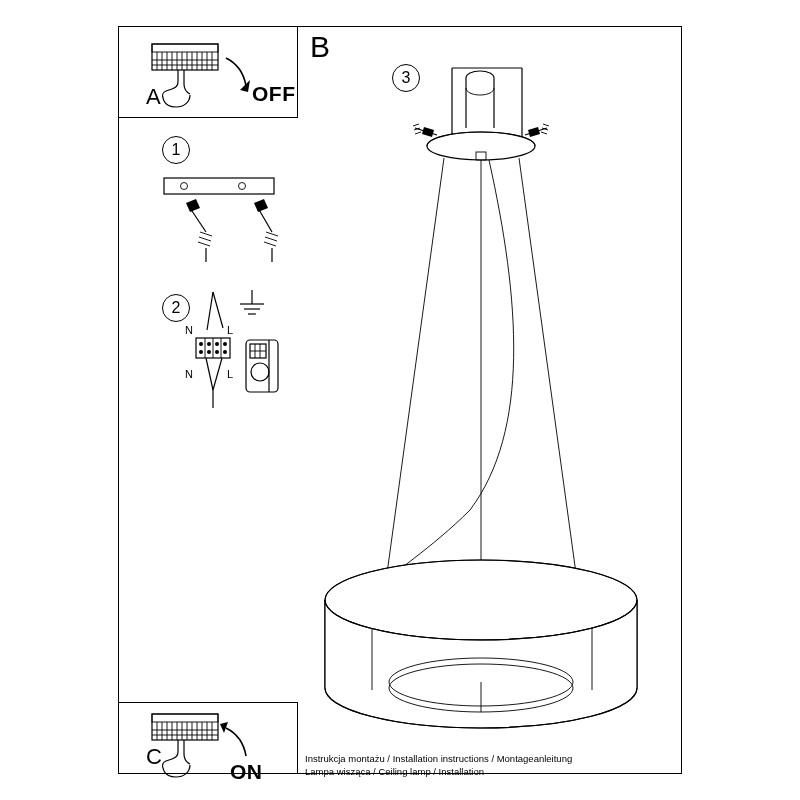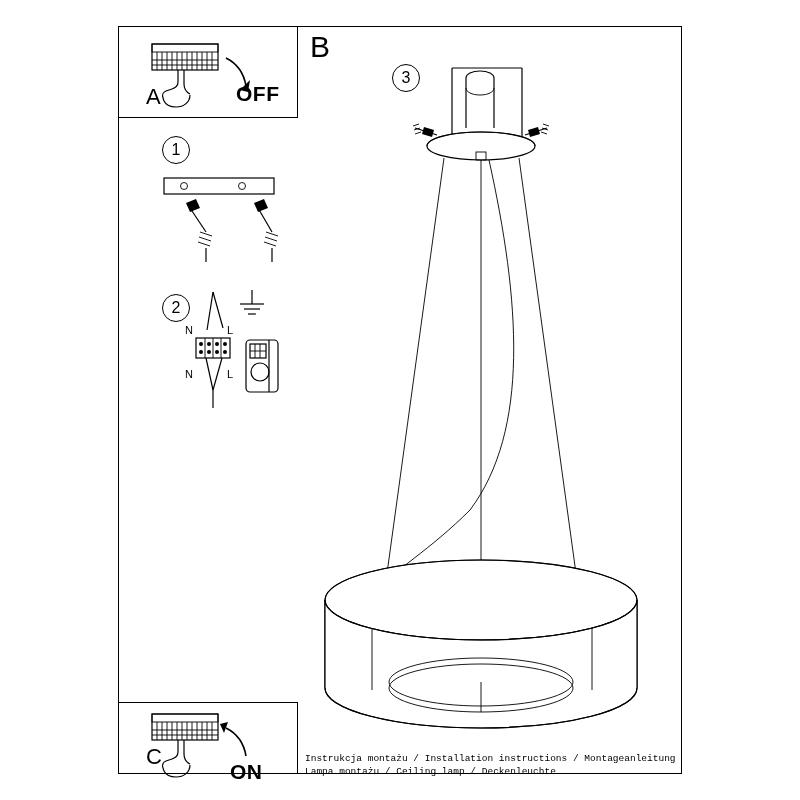--- a/index.html
+++ b/index.html
@@ -53,21 +53,21 @@
   .letter-b { left: 310px; top: 30px; font-size: 30px; }
   .letter-a { left: 146px; top: 84px; font-size: 22px; }
   .letter-c { left: 146px; top: 744px; font-size: 22px; }
   .onoff {
     position: absolute;
     font-size: 21px;
     font-weight: bold;
     color: #000;
     letter-spacing: 0.5px;
   }
-  .off-label { left: 236px; top: 82px; }
+  .off-label { left: 252px; top: 82px; }
   .on-label  { left: 230px; top: 760px; }
 
   .circ-num {
     position: absolute;
     width: 28px;
     height: 28px;
     border: 1.4px solid #000;
     border-radius: 50%;
     box-sizing: border-box;
     text-align: center;
@@ -80,21 +80,20 @@
   .num2 { left: 162px; top: 294px; }
   .num3 { left: 392px; top: 64px; }
 
   .footer {
     position: absolute;
     left: 305px;
     top: 752px;
     font-size: 9.5px;
     line-height: 13px;
     color: #000;
-    font-family: Liberation Mono, monospace;
   }
 
   svg.layer {
     position: absolute;
     left: 0;
     top: 0;
     width: 800px;
     height: 800px;
     pointer-events: none;
   }
@@ -302,16 +301,16 @@
       <ellipse class="st-thin" cx="481" cy="682" rx="92" ry="24"></ellipse>
       <line class="st-thin" x1="481" y1="682" x2="481" y2="712"></line>
 
       <path class="st-thin" d="M592 628 L592 690"></path>
       <path class="st-thin" d="M372 628 L372 690"></path>
     </g>
   </svg>
 
   <div class="footer">
     <div>Instrukcja montażu / Installation instructions / Montageanleitung</div>
-    <div>Lampa montażu / Ceiling lamp / Deckenleuchte</div>
+    <div>Lampa wisząca / Ceiling lamp / Installation</div>
   </div>
 
 </div>
 
 </body></html>

